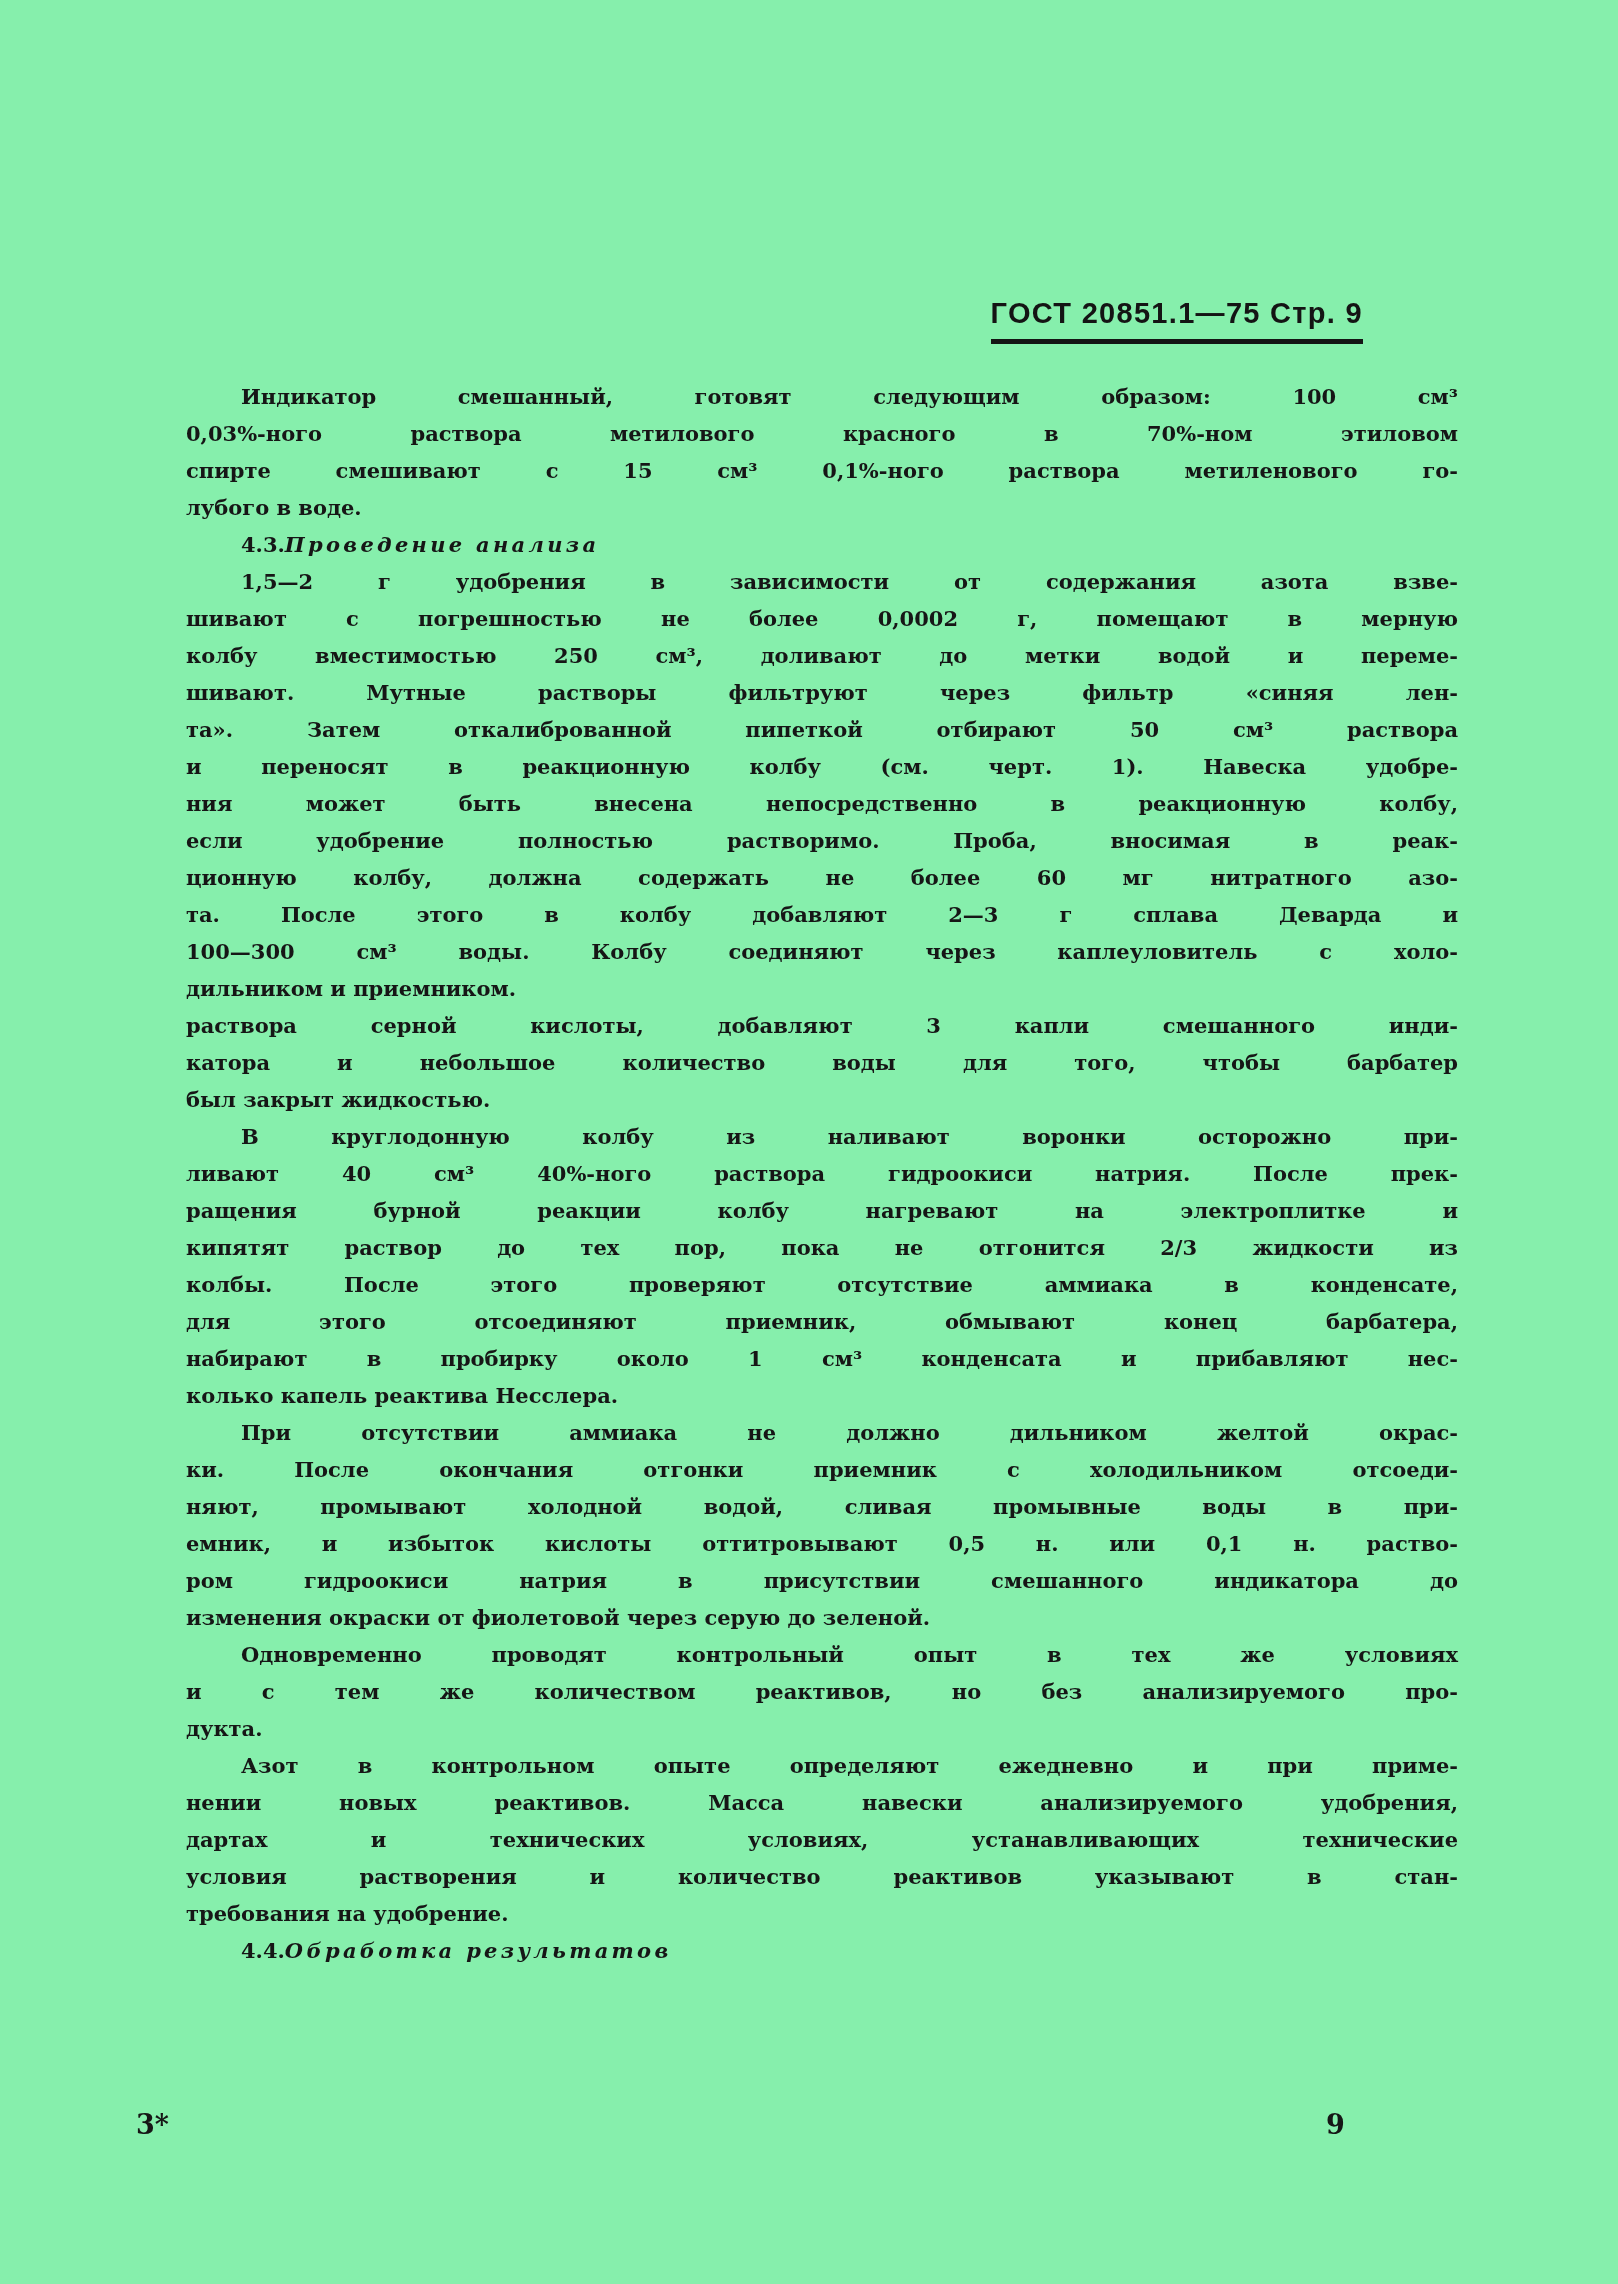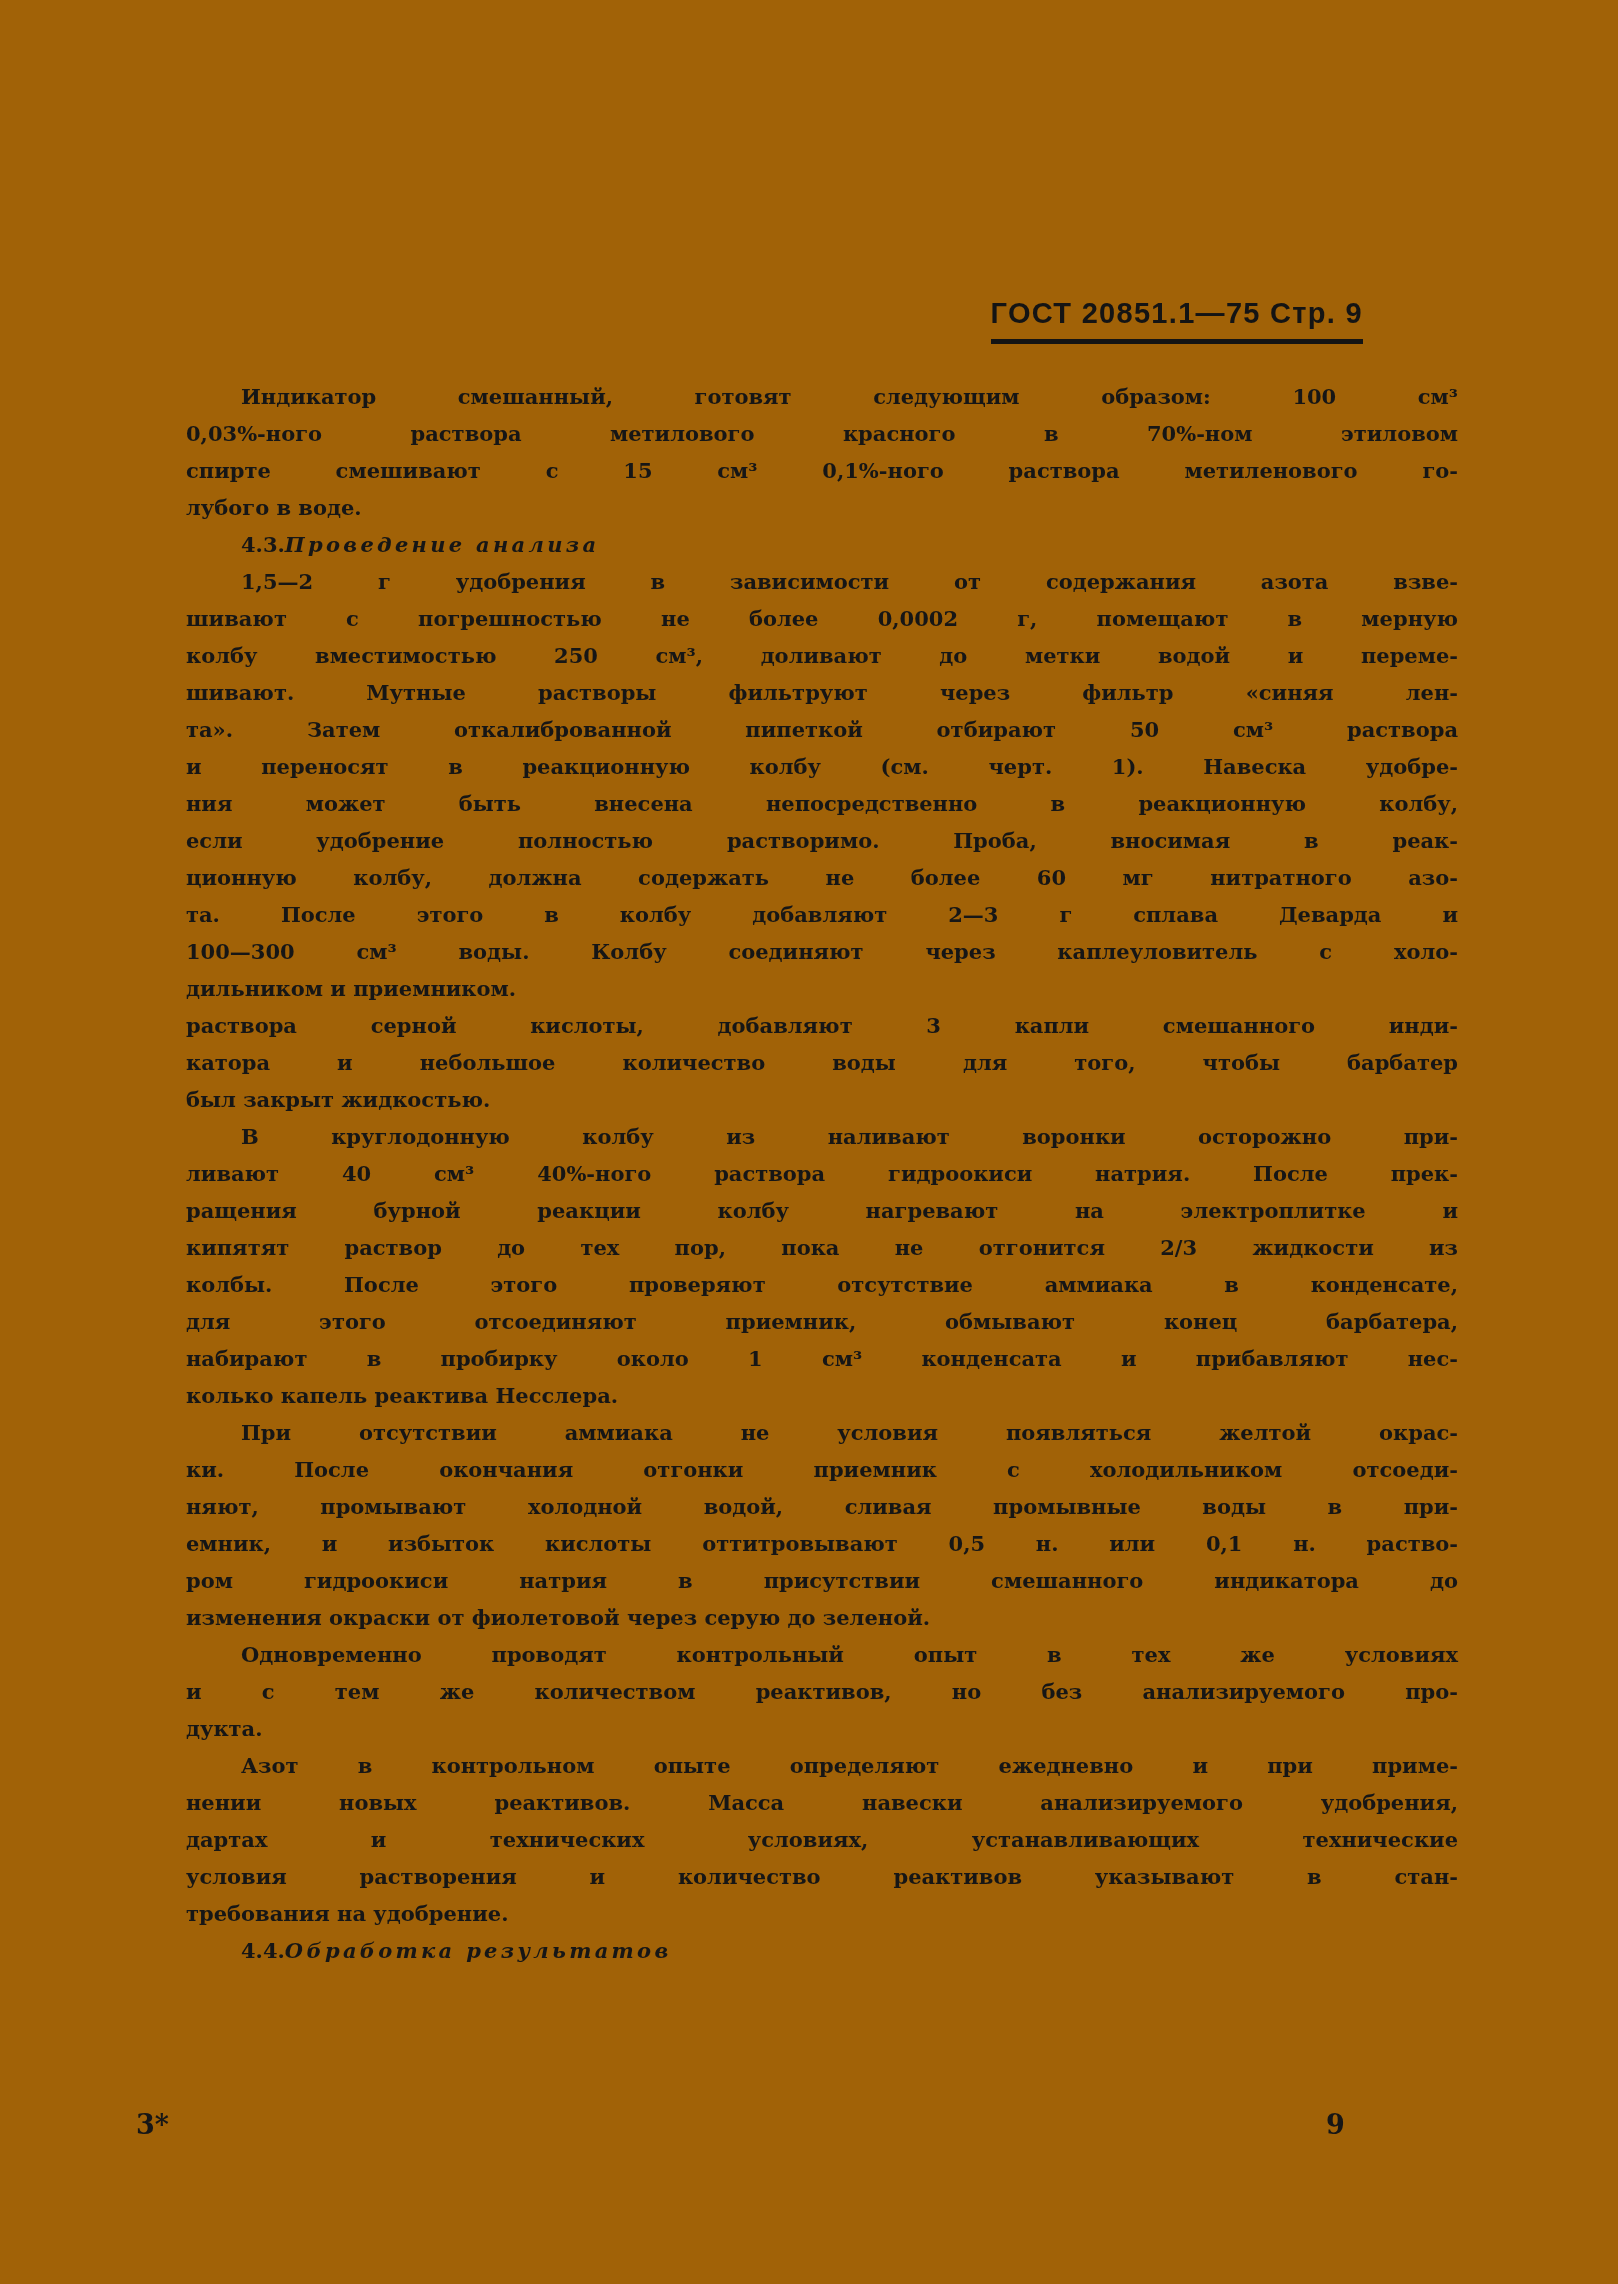--- a/index.html
+++ b/index.html
@@ -4,21 +4,21 @@
 <style>
   html, body {
     margin: 0;
     padding: 0;
     background: #ffffff;
   }
   .page {
     position: relative;
     width: 1618px;
     height: 2284px;
-    background: #a16207;
+    background: #86efac;
     overflow: hidden;
   }
   .header {
     position: absolute;
     top: 297px;
     right: 255px;
     border-bottom: 5.9px solid #141414;
     padding-bottom: 8.5px;
   }
   .header-title {
@@ -106,21 +106,21 @@
         <div class="line indent just">В круглодонную колбу из наливают воронки осторожно при-</div>
         <div class="line just">ливают 40 см³ 40%-ного раствора гидроокиси натрия. После прек-</div>
         <div class="line just">ращения бурной реакции колбу нагревают на электроплитке и</div>
         <div class="line just">кипятят раствор до тех пор, пока не отгонится 2/3 жидкости из</div>
         <div class="line just">колбы. После этого проверяют отсутствие аммиака в конденсате,</div>
         <div class="line just">для этого отсоединяют приемник, обмывают конец барбатера,</div>
         <div class="line just">набирают в пробирку около 1 см³ конденсата и прибавляют нес-</div>
         <div class="line">колько капель реактива Несслера.</div>
       </div>
       <div class="paragraph">
-        <div class="line indent just">При отсутствии аммиака не условия появляться желтой окрас-</div>
+        <div class="line indent just">При отсутствии аммиака не должно дильником желтой окрас-</div>
         <div class="line just">ки. После окончания отгонки приемник с холодильником отсоеди-</div>
         <div class="line just">няют, промывают холодной водой, сливая промывные воды в при-</div>
         <div class="line just">емник, и избыток кислоты оттитровывают 0,5 н. или 0,1 н. раство-</div>
         <div class="line just">ром гидроокиси натрия в присутствии смешанного индикатора до</div>
         <div class="line">изменения окраски от фиолетовой через серую до зеленой.</div>
       </div>
       <div class="paragraph">
         <div class="line indent just">Одновременно проводят контрольный опыт в тех же условиях</div>
         <div class="line just">и с тем же количеством  реактивов, но без анализируемого про-</div>
         <div class="line">дукта.</div>

